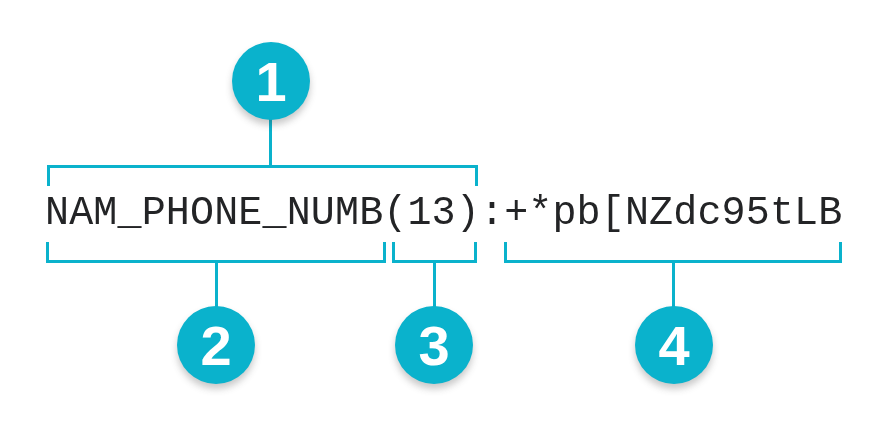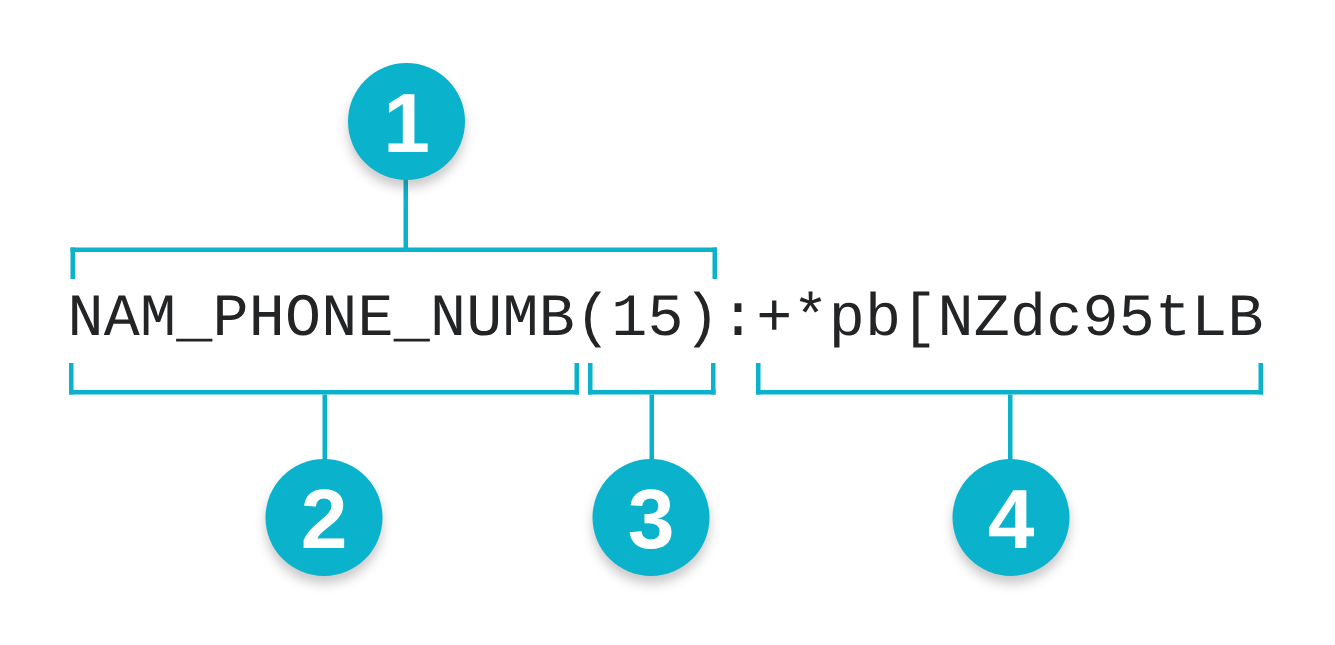--- a/index.html
+++ b/index.html
@@ -83,21 +83,21 @@
 <body>
 
 <div class="stage">
 
   <div class="badge badge-1">
     <span>1</span>
   </div>
   <div class="stem stem-1"></div>
   <div class="bracket bracket-top bracket-1"></div>
 
-  <div class="code-line"><span>NAM_PHONE_NUMB</span><span>(15)</span><span>:</span><span>+*pb[NZdc95tLB</span></div>
+  <div class="code-line"><span>NAM_PHONE_NUMB</span><span>(13)</span><span>:</span><span>+*pb[NZdc95tLB</span></div>
 
   <div class="bracket bracket-bottom bracket-2"></div>
   <div class="stem stem-2"></div>
   <div class="badge badge-2">
     <span>2</span>
   </div>
 
   <div class="bracket bracket-bottom bracket-3"></div>
   <div class="stem stem-3"></div>
   <div class="badge badge-3">

